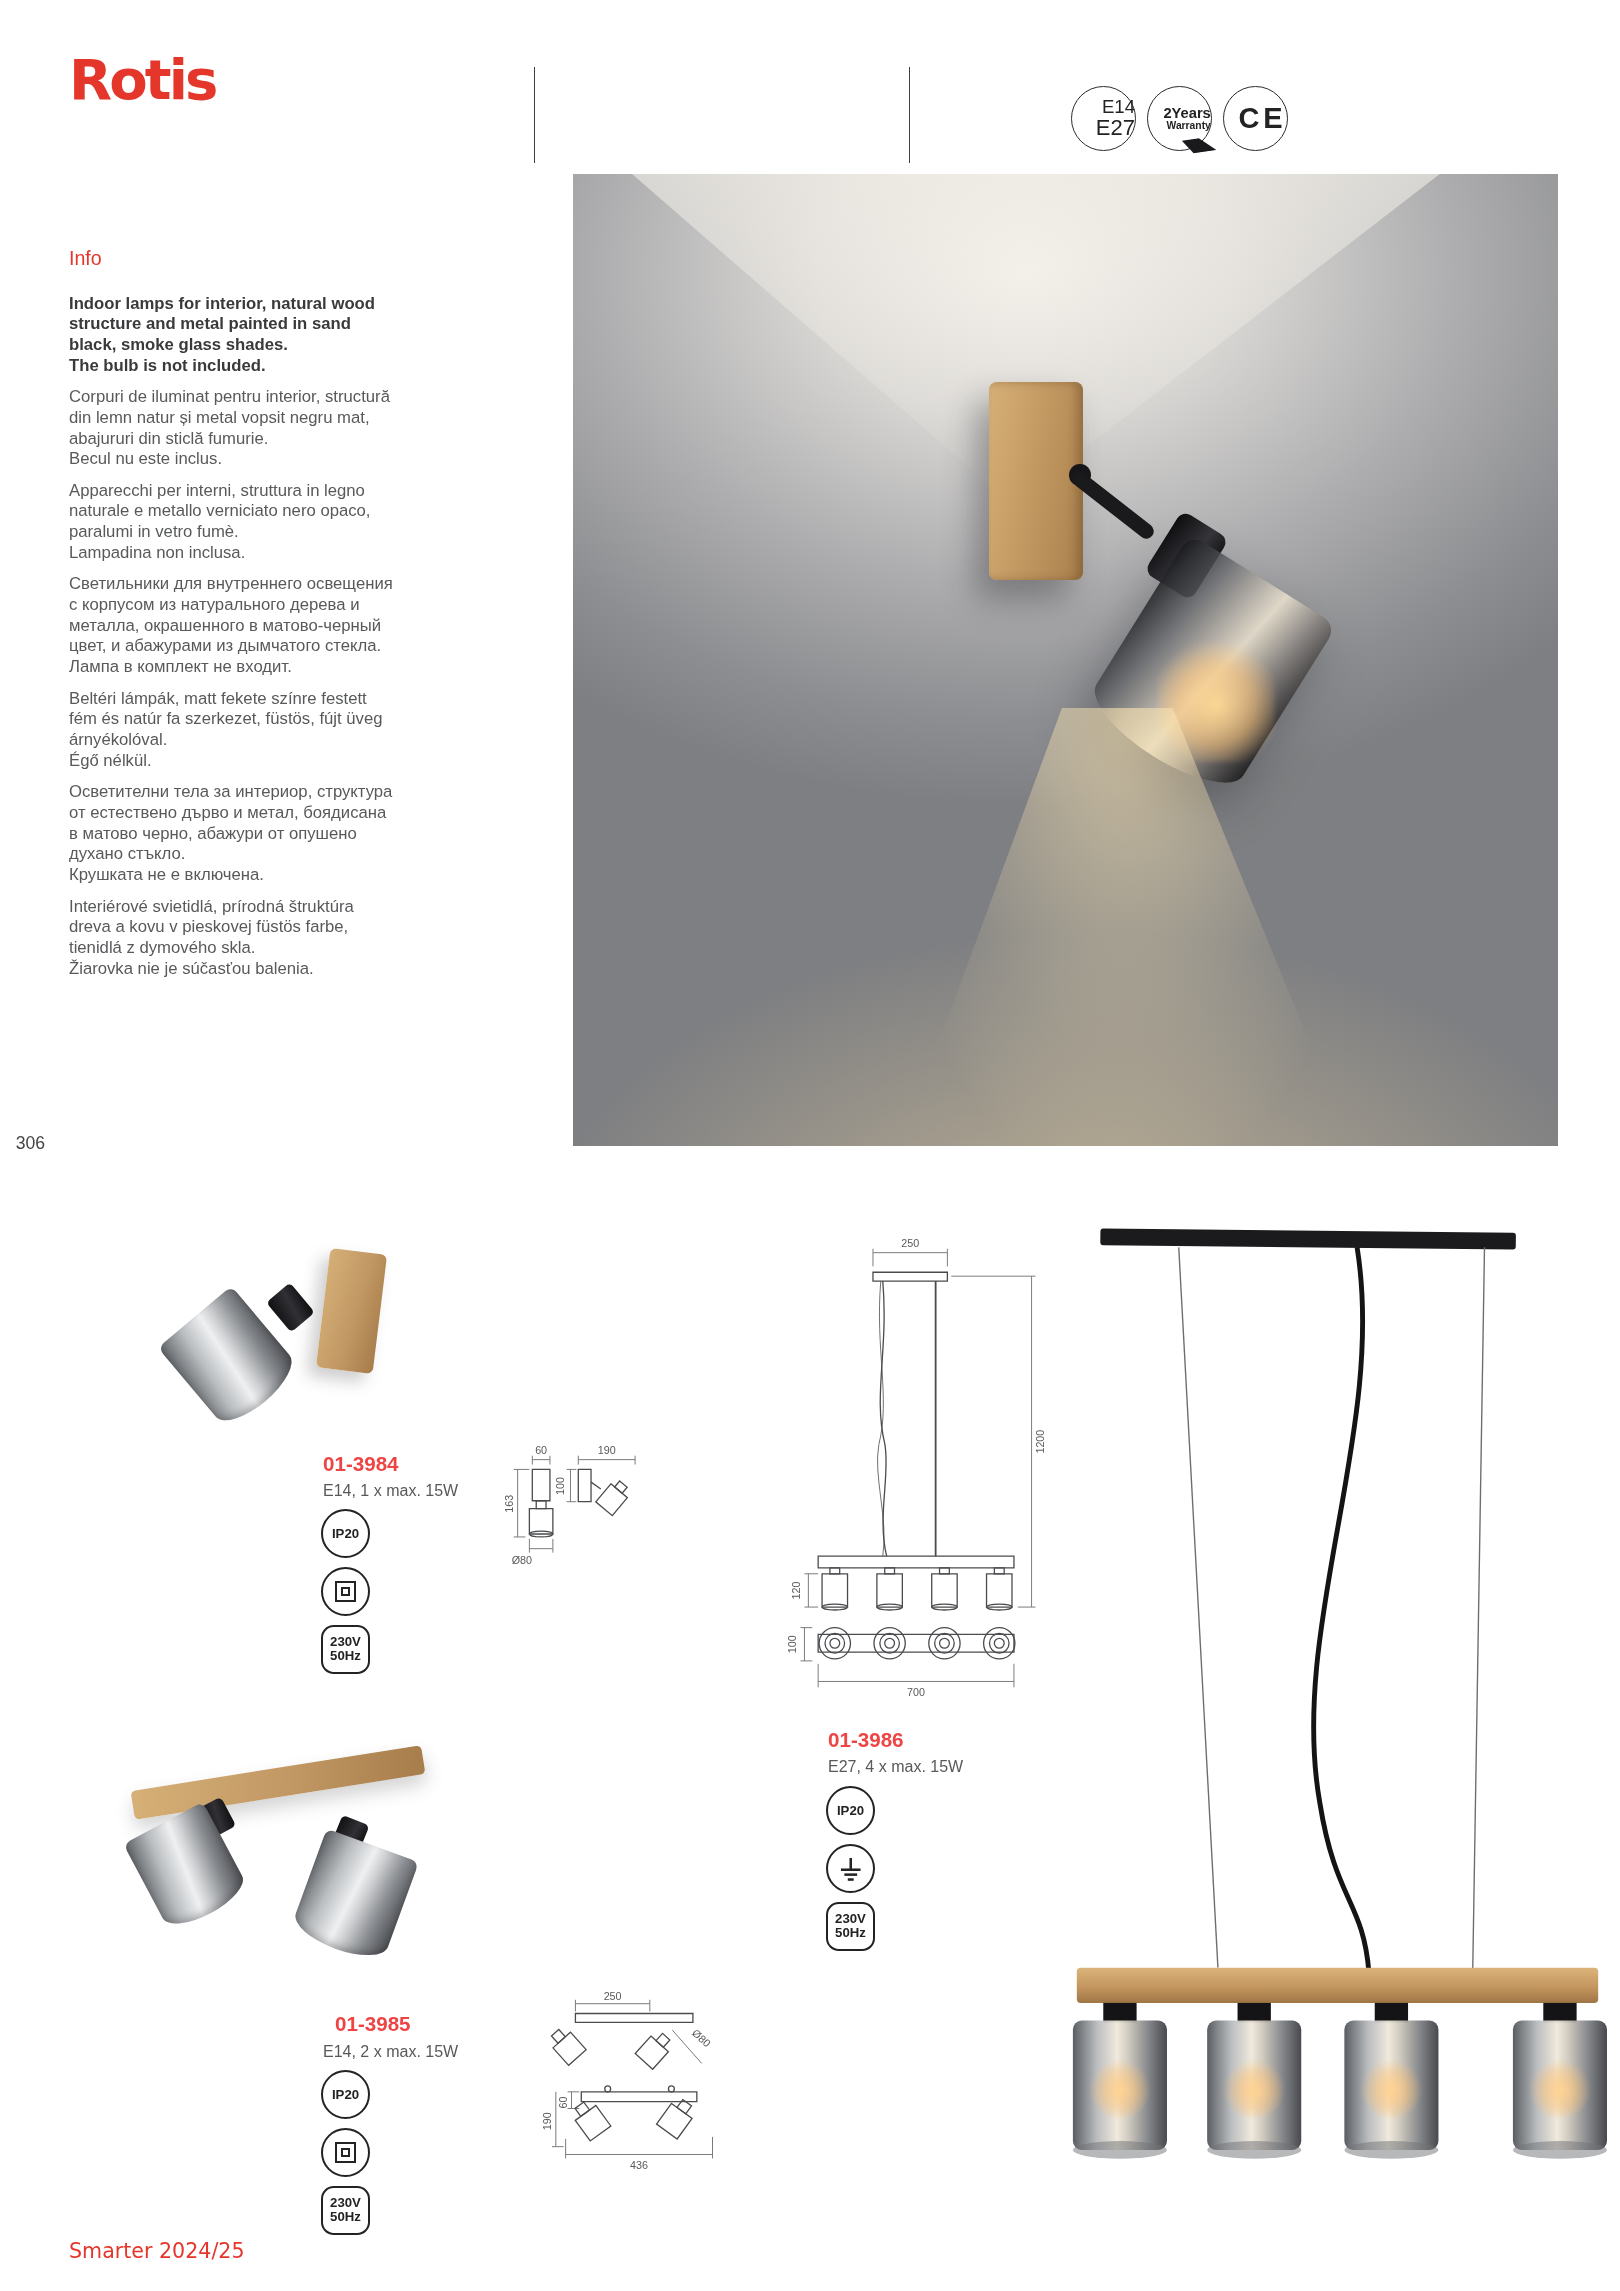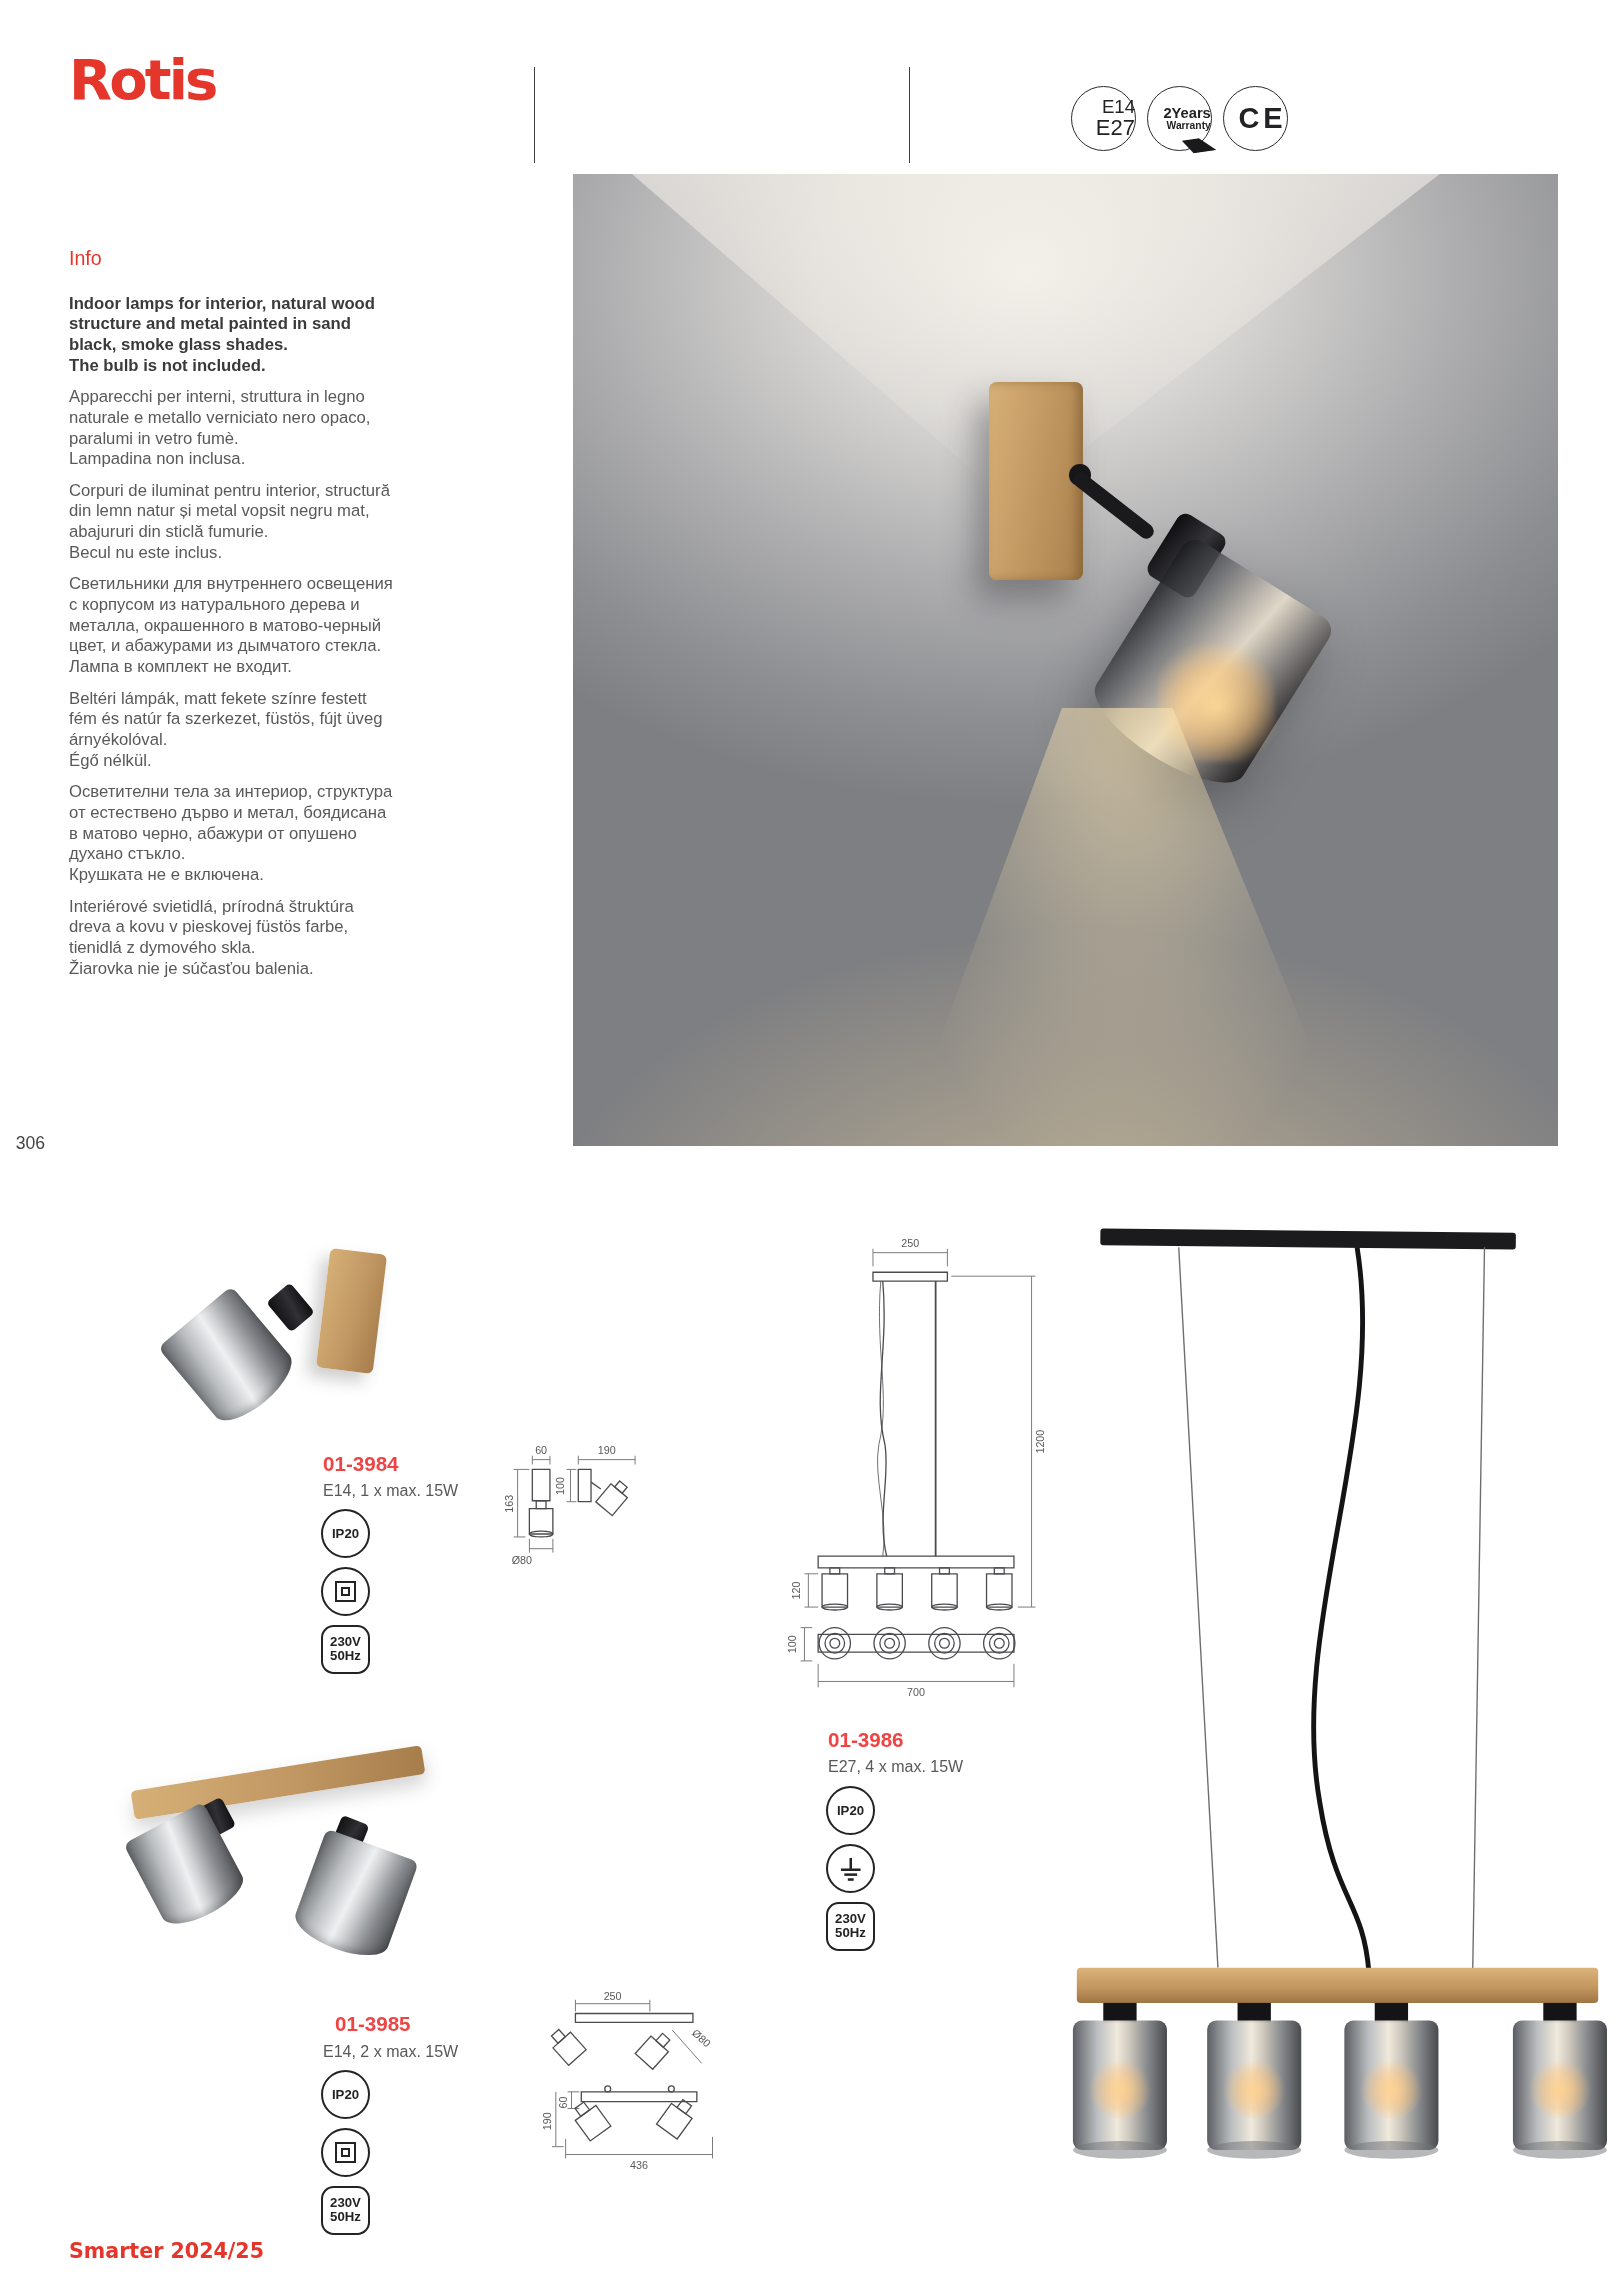--- a/index.html
+++ b/index.html
@@ -75,21 +75,21 @@
   .wood{background:linear-gradient(100deg,#d6b077,#c19763 55%,#a67d4b);}
   .glass{border-radius:7.8px 7.8px 50% 50% / 7.8px 7.8px 18% 18%;
     background:linear-gradient(97deg,#5c5f63 0%,#b9bcbf 26%,#eef0f1 48%,#cfd1d3 58%,#85888c 78%,#45474b 100%);
     box-shadow:inset 0 -3.9px 7.8px rgba(30,30,33,.25);}
   .sock{background:linear-gradient(100deg,#101012,#303035 55%,#0e0e10);border-radius:4.9px;}
 
   
   svg text{font-family:"Liberation Sans","DejaVu Sans",sans-serif;fill:#58595b;}
   .draw line,.draw path,.draw rect,.draw circle,.draw ellipse{vector-effect:non-scaling-stroke;}
 
-  .footer{position:absolute;left:69px;top:2239px;font-size:20.6px;font-weight:700;color:var(--accent,#e5362b);
+  .footer{position:absolute;left:69px;top:2239px;font-size:20.6px;font-weight:400;color:var(--accent,#e5362b);
           font-family:"DejaVu Sans","Liberation Sans",sans-serif;}
 </style>
 </head>
 <body>
 
 <div class="page">
 
   <div class="logo">Rotis</div>
   <div class="vrule r1"></div>
   <div class="vrule r2"></div>
@@ -107,26 +107,26 @@
     <div class="cbadge ce">CE</div>
   </div>
 
   <div class="info">
     <h2>Info</h2>
     <p class="en">
       <span>Indoor lamps for interior, natural wood structure and metal painted in sand black, smoke glass shades.</span>
       <span>The bulb is not included.</span>
     </p>
     <p>
+      <span>Corpuri de iluminat pentru interior, structură din lemn natur și metal vopsit negru mat, abajururi din sticlă fumurie.</span>
+      <span>Becul nu este inclus.</span>
+    </p>
+    <p>
       <span>Apparecchi per interni, struttura in legno naturale e metallo verniciato nero opaco, paralumi in vetro fumè.</span>
       <span>Lampadina non inclusa.</span>
-    </p>
-    <p>
-      <span>Corpuri de iluminat pentru interior, structură din lemn natur și metal vopsit negru mat, abajururi din sticlă fumurie.</span>
-      <span>Becul nu este inclus.</span>
     </p>
     <p>
       <span>Светильники для внутреннего освещения с корпусом из натурального дерева и металла, окрашенного в матово-черный цвет, и абажурами из дымчатого стекла.</span>
       <span>Лампа в комплект не входит.</span>
     </p>
     <p>
       <span>Beltéri lámpák, matt fekete színre festett fém és natúr fa szerkezet, füstös, fújt üveg árnyékolóval.</span>
       <span>Égő nélkül.</span>
     </p>
     <p>

